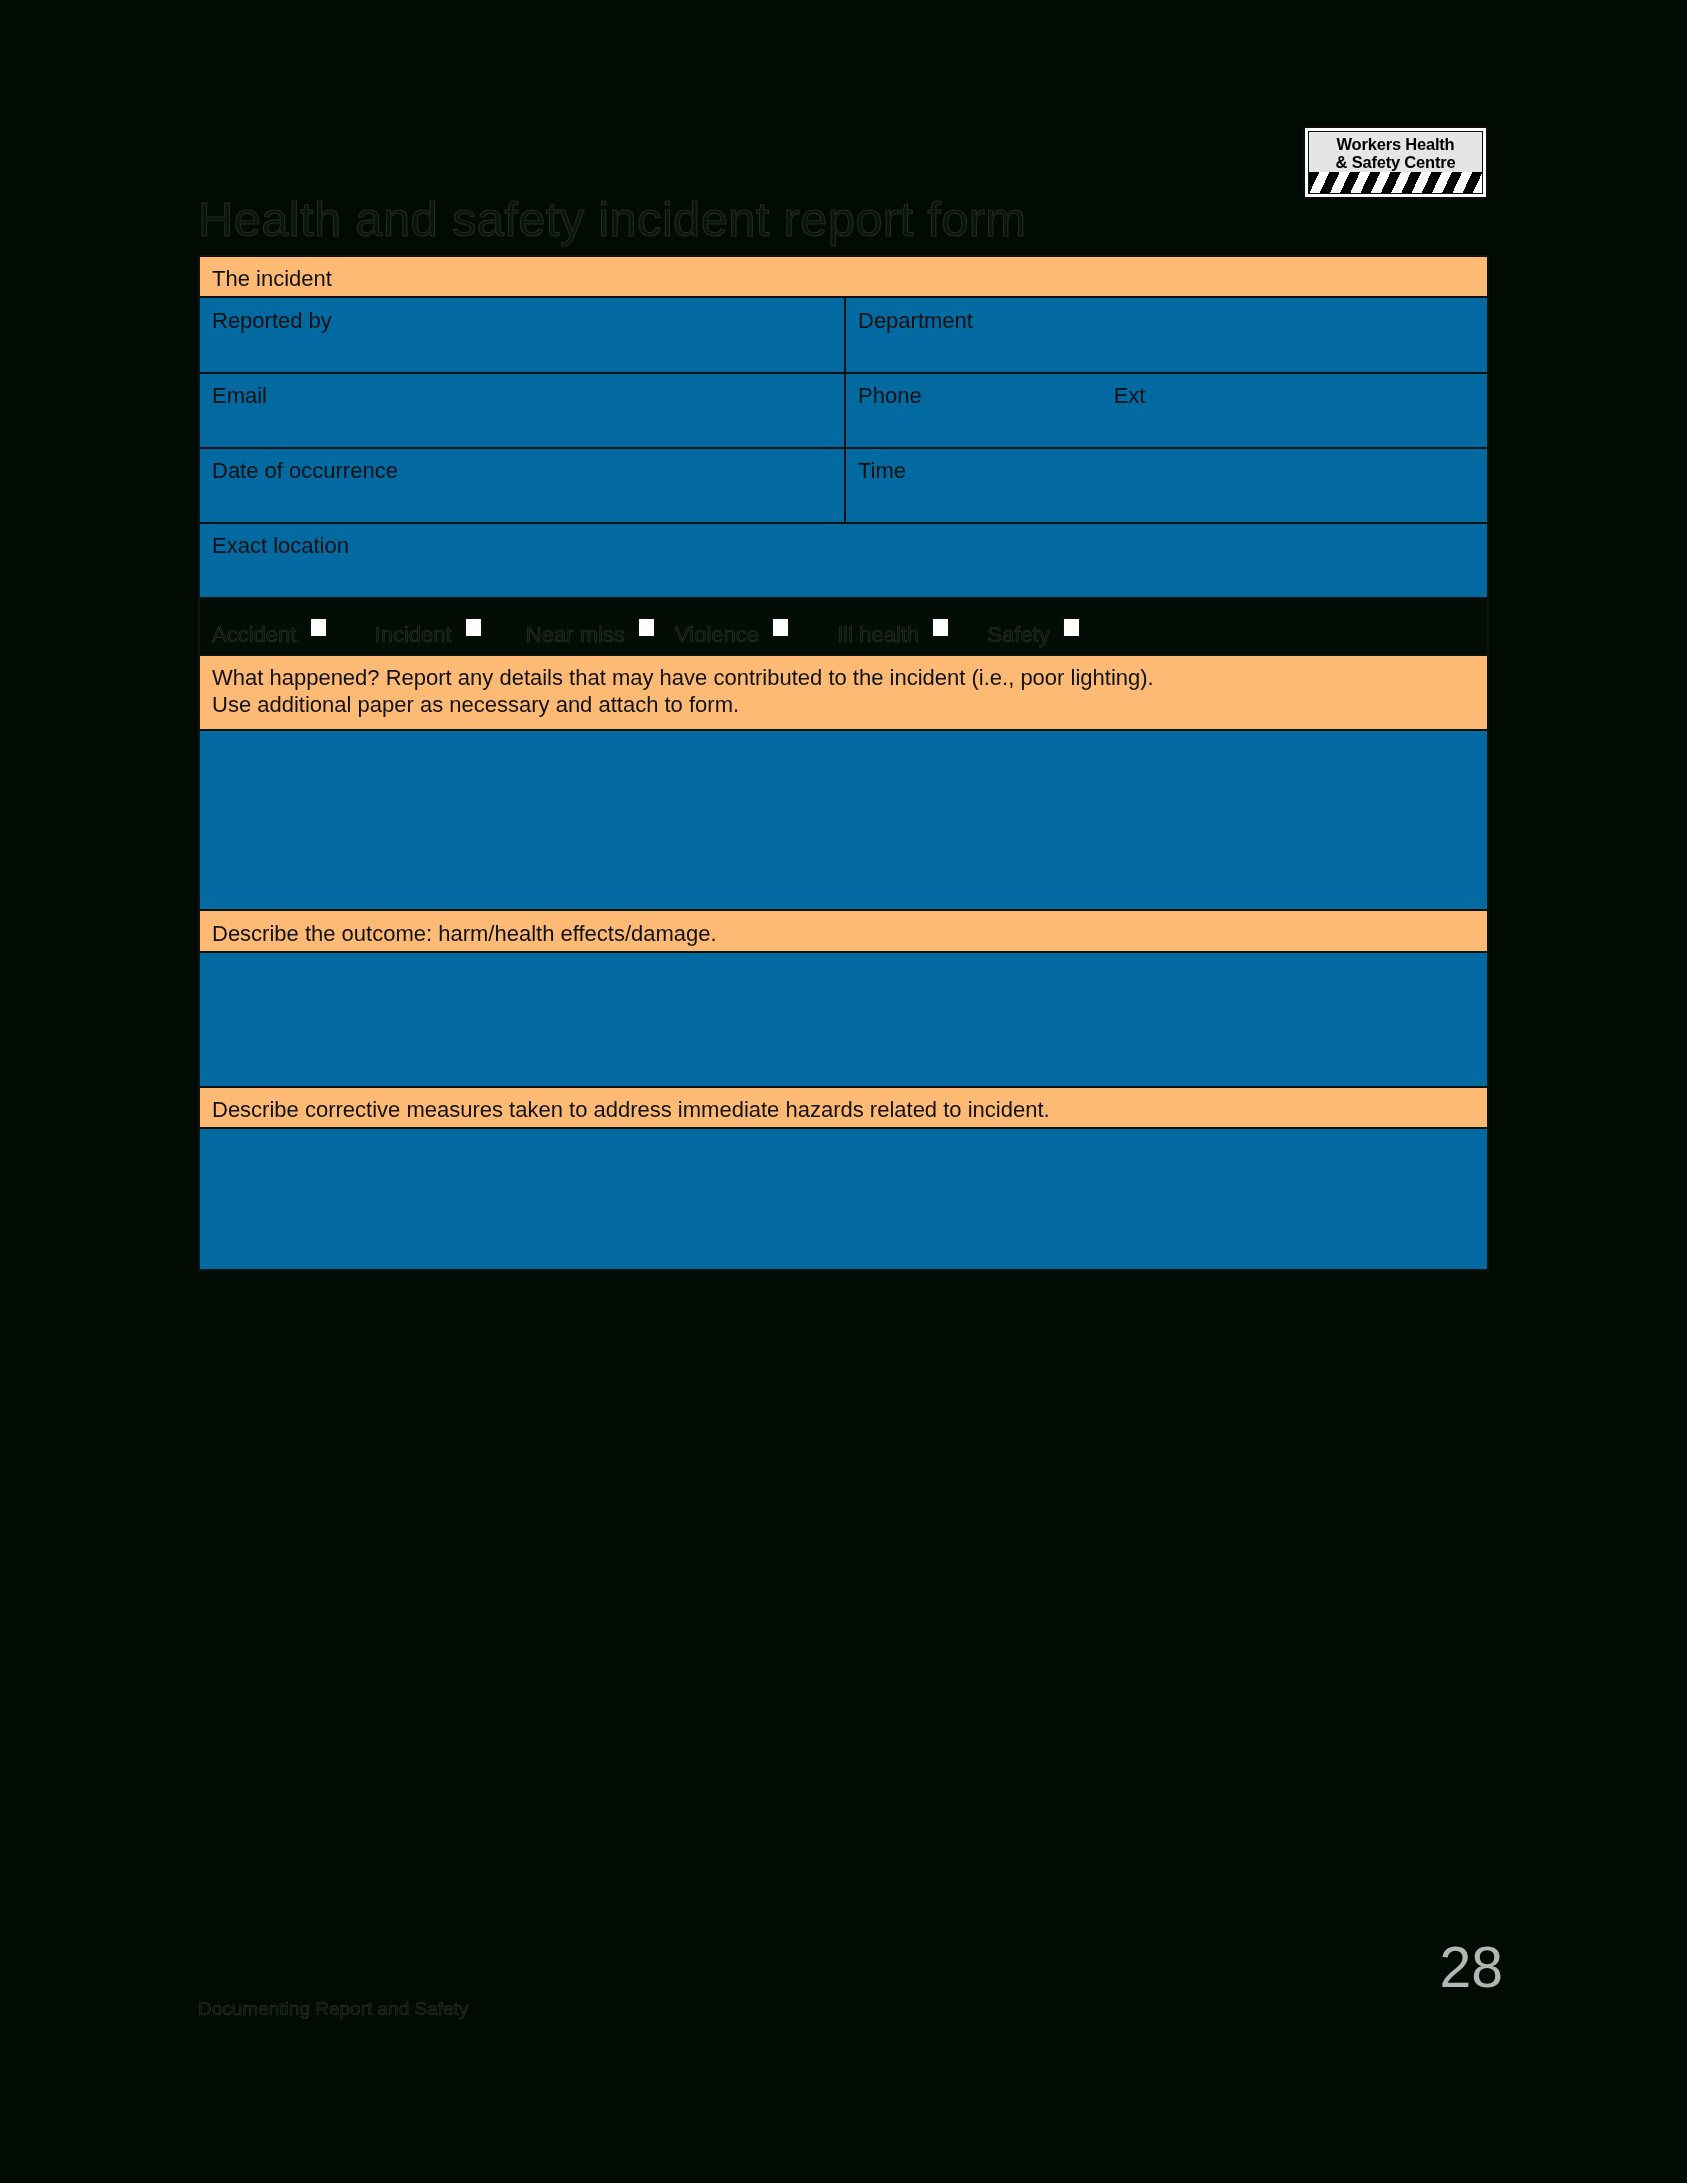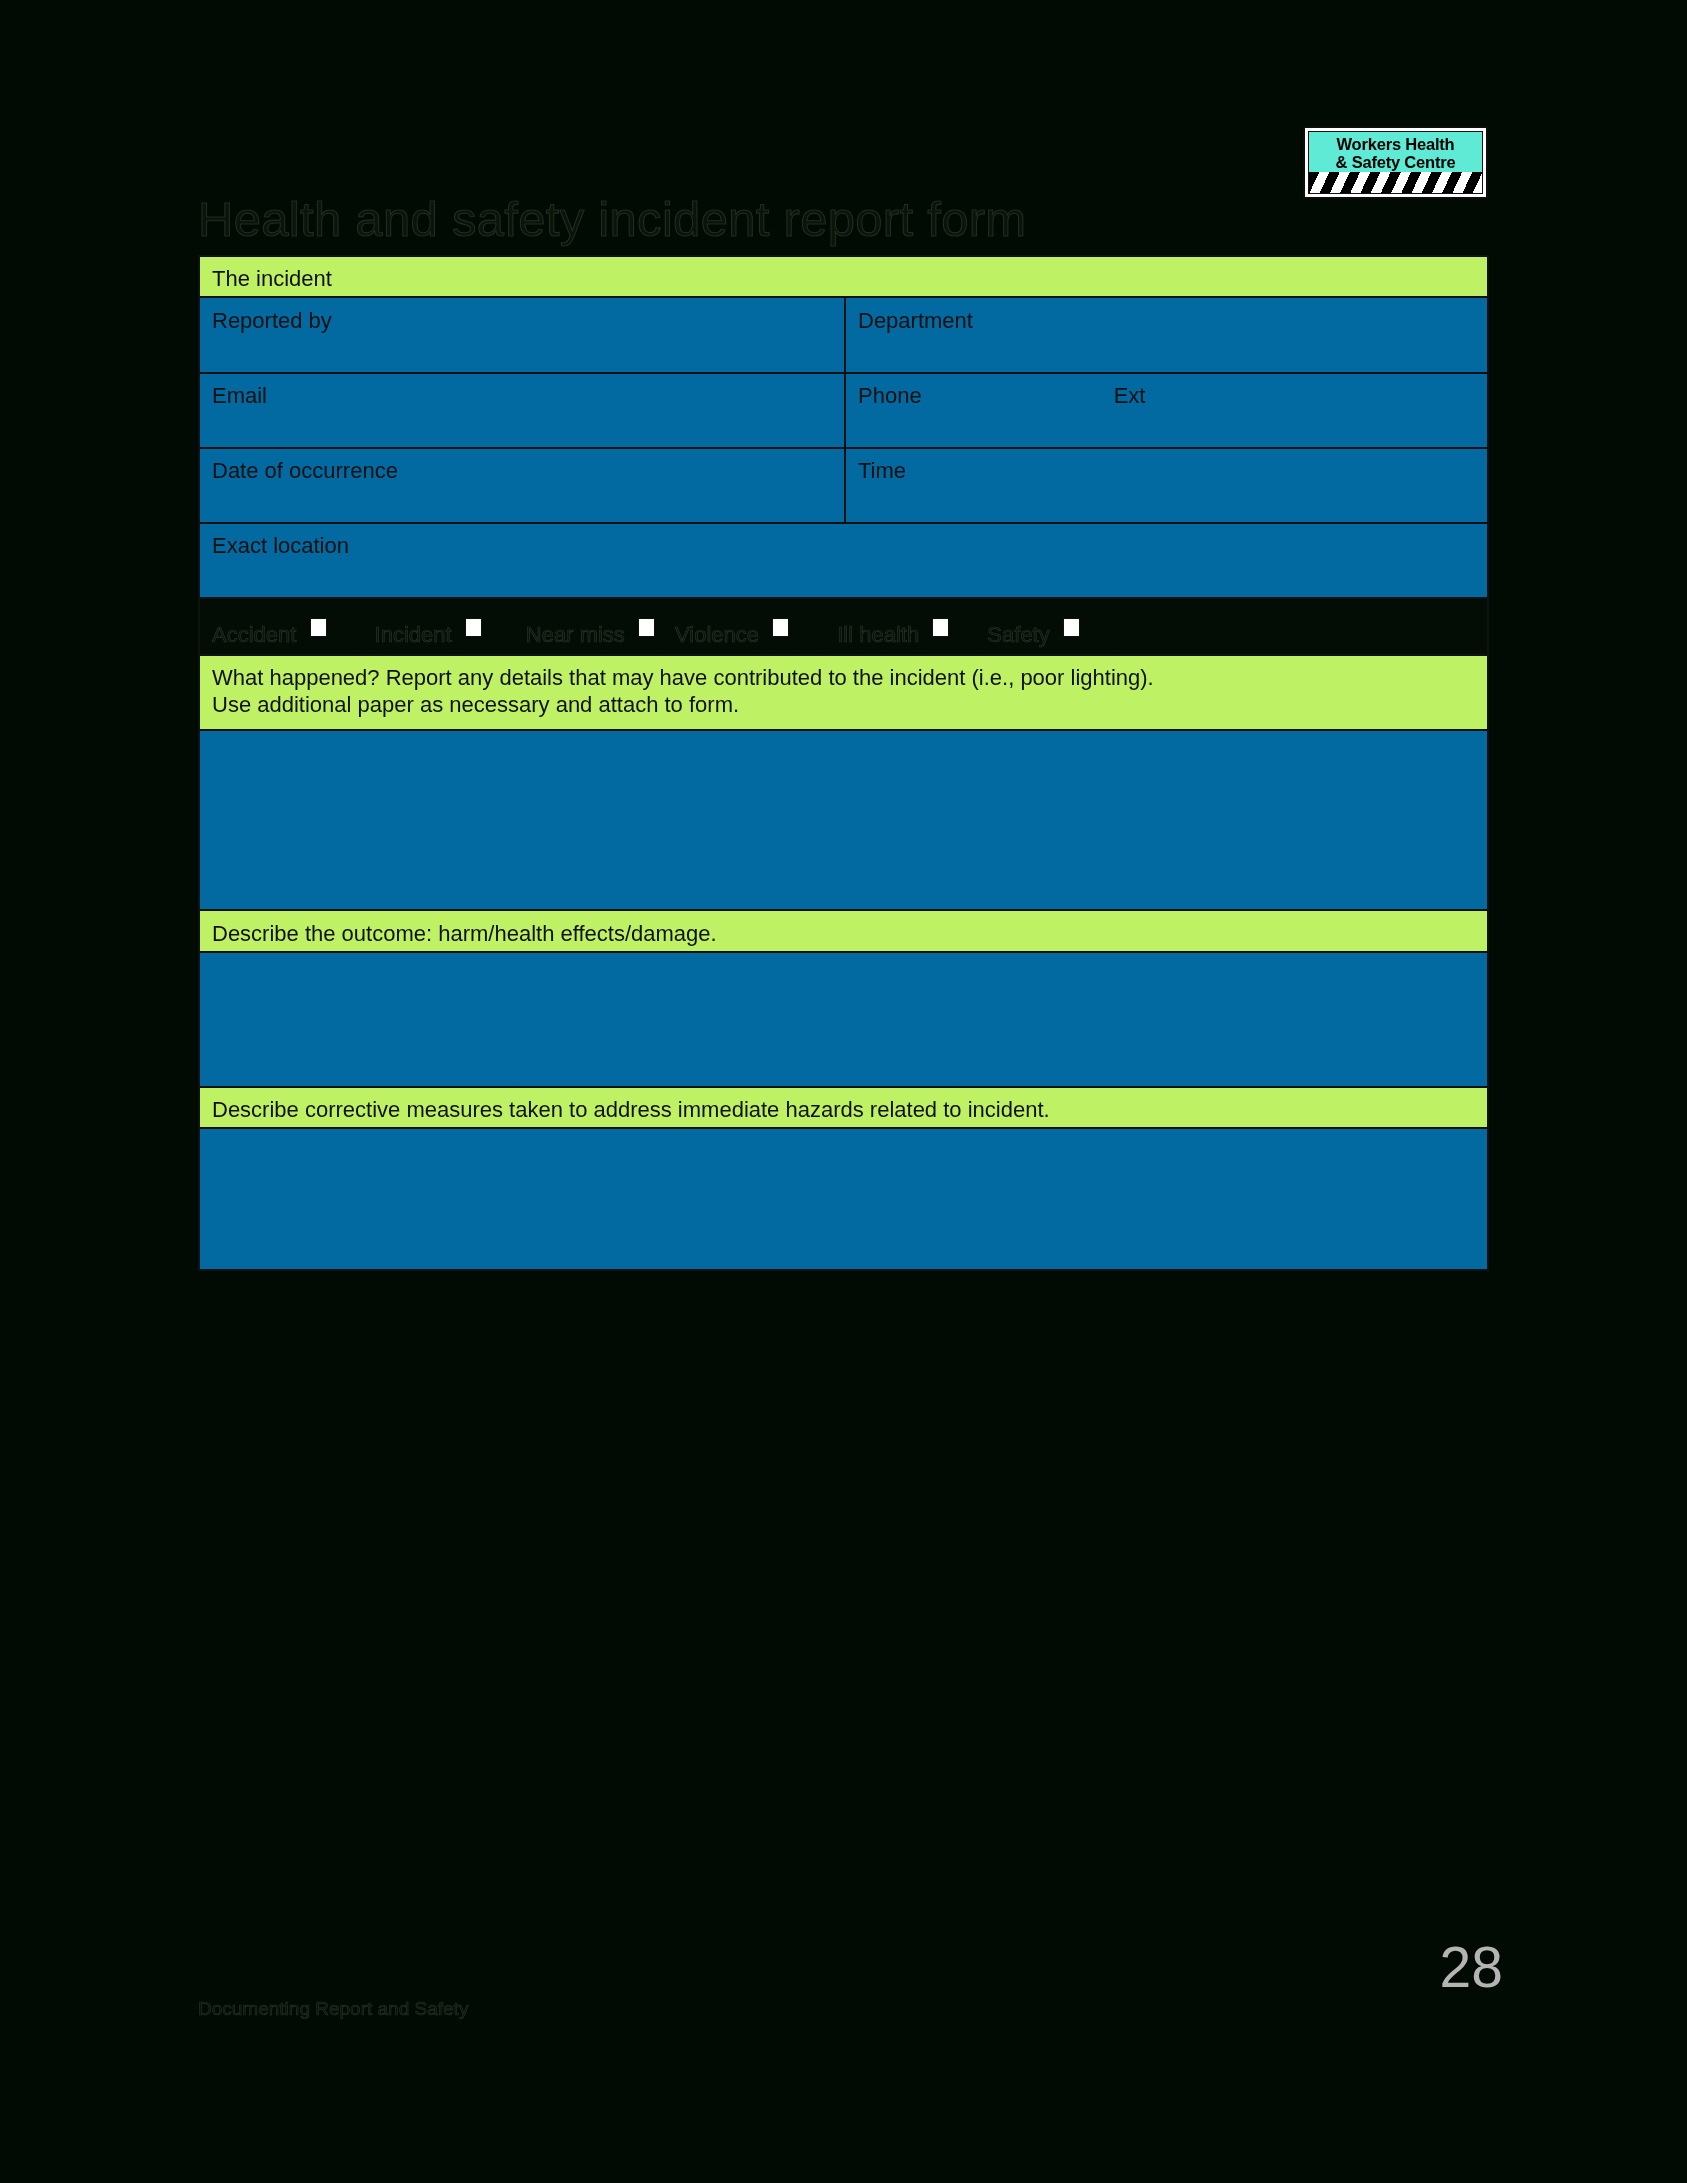--- a/index.html
+++ b/index.html
@@ -46,21 +46,21 @@
     box-sizing: border-box;
     padding: 2.6px;
   }
   .logo-inner {
     width: 100%;
     height: 100%;
     border: 1.3px solid #111;
     box-sizing: border-box;
     display: flex;
     flex-direction: column;
-    background: #5eead4;
+    background: #e5e5e5;
   }
   .logo-text {
     flex: 1 1 auto;
     display: flex;
     flex-direction: column;
     align-items: center;
     justify-content: center;
     padding-top: 2px;
   }
   .logo-line {
@@ -96,21 +96,21 @@
     border: 2px solid #111111;
     background: #0369a1;
     vertical-align: top;
     padding: 9.3px 12px 0 12px;
     font-size: 22px;
     line-height: 26.5px;
     color: #111111;
     font-family: "Liberation Sans", sans-serif;
   }
   td.shaded {
-    background: #bef264;
+    background: #fdba74;
   }
   td.tall    { height: 64px; }
   td.section { height: 30px; }
   td.twoline { height: 64px; }
   td.blank-sm { height: 169px; }
   td.blank-md { height: 124px; }
   td.blank-lg { height: 130px; }
 
   .ext-label {
     display: inline-block;

